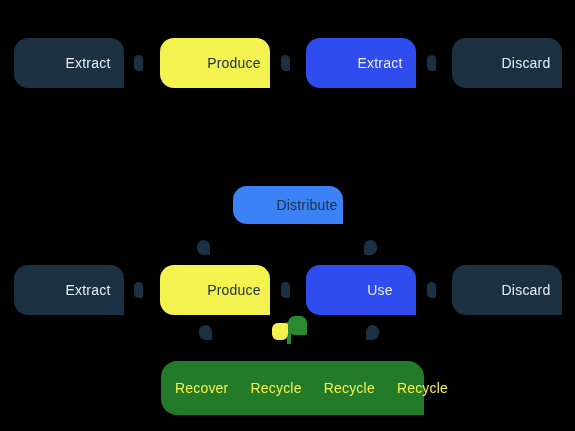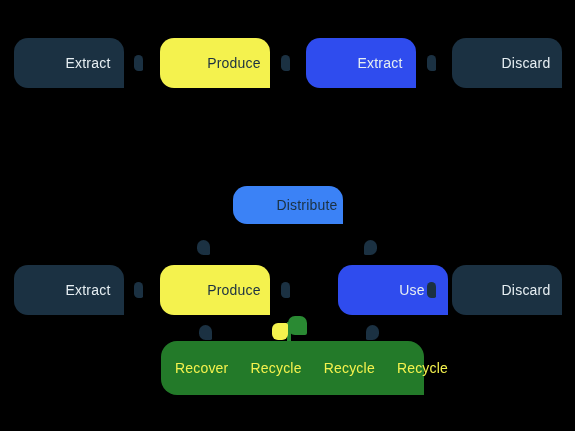--- a/index.html
+++ b/index.html
@@ -36,20 +36,21 @@
     border-radius: 14px 14px 0 14px;
     font-size: 14px;
     letter-spacing: 0.2px;
     line-height: 1;
     white-space: nowrap;
     user-select: none;
     padding-left: 38px;
   }
   .node.wide {
     border-radius: 16px 16px 0 16px;
+    margin-top: 20px;
   }
 
   
   .pellet {
     position: absolute;
     width: 9px;
     height: 16px;
     background: #1b3142;
     border-radius: 5px 5px 2px 5px;
   }
@@ -158,21 +159,21 @@
     </div>
 
     <div class="pellet" style="left:134px; top:282px;"></div>
 
     <div class="node" style="left:160px; top:265px; width:110px; height:50px; background:#f4f24e; color:#1b3142;">
       <span class="label">Produce</span>
     </div>
 
     <div class="pellet" style="left:281px; top:282px;"></div>
 
-    <div class="node" style="left:306px; top:265px; width:110px; height:50px; background:#2f4cee; color:#e6eef2;margin-left:32px;">
+    <div class="node" style="left:306px; top:265px; width:110px; height:50px; background:#2f4cee; color:#e6eef2;">
       <span class="label">Use</span>
     </div>
 
     <div class="pellet" style="left:427px; top:282px;"></div>
 
     <div class="node" style="left:452px; top:265px; width:110px; height:50px; background:#1b3142; color:#e6eef2;">
       <span class="label">Discard</span>
     </div>
 
     <div class="leaf" style="left:199px; top:325px;"></div>

